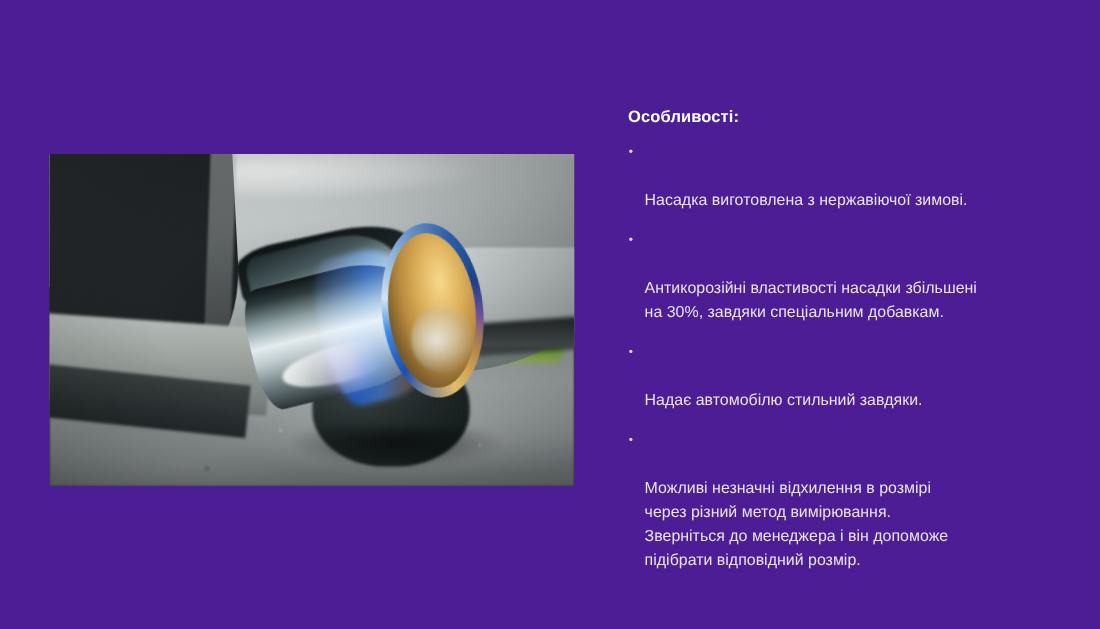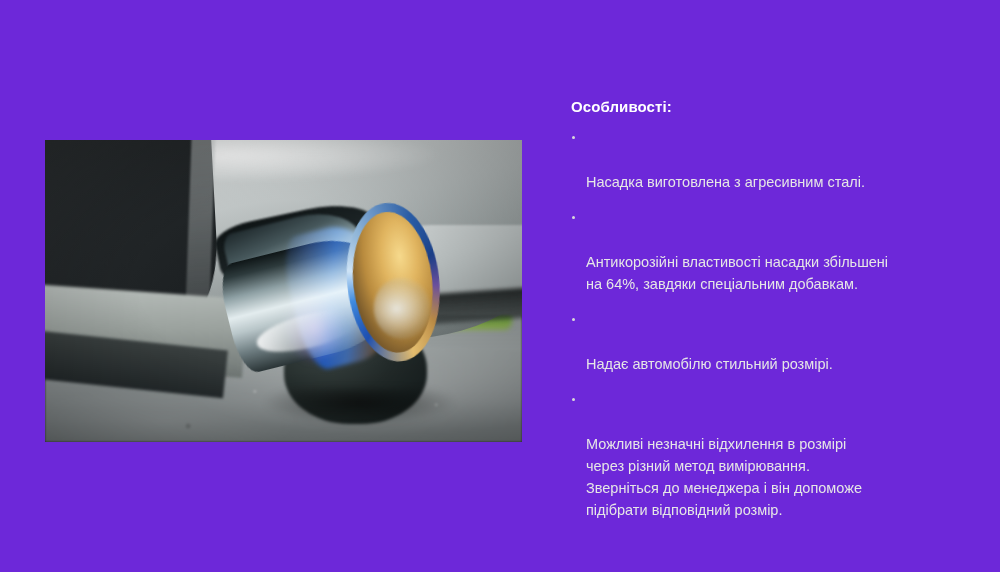--- a/index.html
+++ b/index.html
@@ -10,21 +10,21 @@
   body {
     width: 1000px;
     height: 572px;
     overflow: hidden;
     font-family: "Liberation Sans", sans-serif;
   }
   .slide {
     position: relative;
     width: 1000px;
     height: 572px;
-    background: #6d28d9;
+    background: #4c1d95;
   }
 
   
   .photo-frame {
     position: absolute;
     left: 45px;
     top: 140px;
     width: 477px;
     height: 302px;
     overflow: hidden;
@@ -397,30 +397,30 @@
       <div class="ph-grade"></div>
     </div>
   </div>
 
   <div class="features">
     <h2 class="features-title">Особливості:</h2>
 
     <ul class="feature-list">
       <li class="feature-item">
         <span class="feature-bullet"></span>
-        <span>Насадка виготовлена з агресивним сталі.</span>
+        <span>Насадка виготовлена з нержавіючої зимові.</span>
       </li>
       <li class="feature-item">
         <span class="feature-bullet"></span>
         <span>Антикорозійні властивості насадки збільшені
-на 64%, завдяки спеціальним добавкам.</span>
+на 30%, завдяки спеціальним добавкам.</span>
       </li>
       <li class="feature-item">
         <span class="feature-bullet"></span>
-        <span>Надає автомобілю стильний розмірі.</span>
+        <span>Надає автомобілю стильний завдяки.</span>
       </li>
       <li class="feature-item">
         <span class="feature-bullet"></span>
         <span>Можливі незначні відхилення в розмірі
 через різний метод вимірювання.
 Зверніться до менеджера і він допоможе
 підібрати відповідний розмір.</span>
       </li>
     </ul>
   </div>

